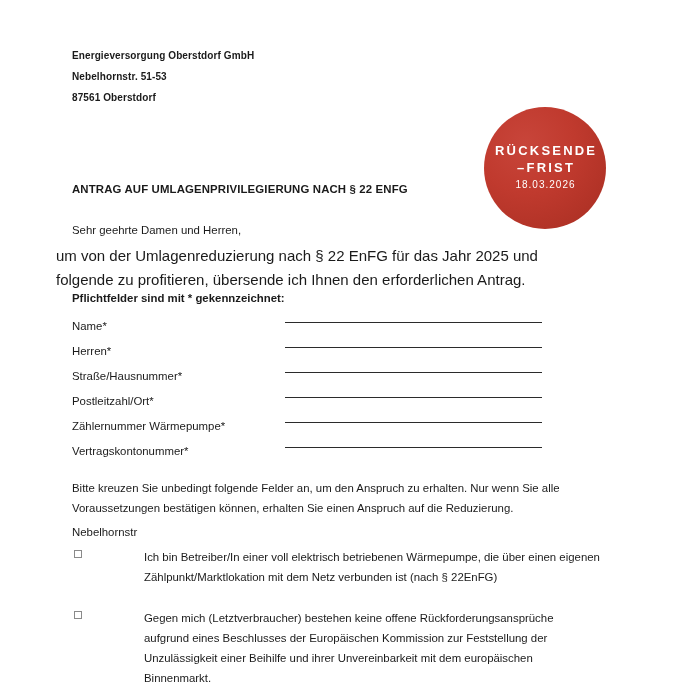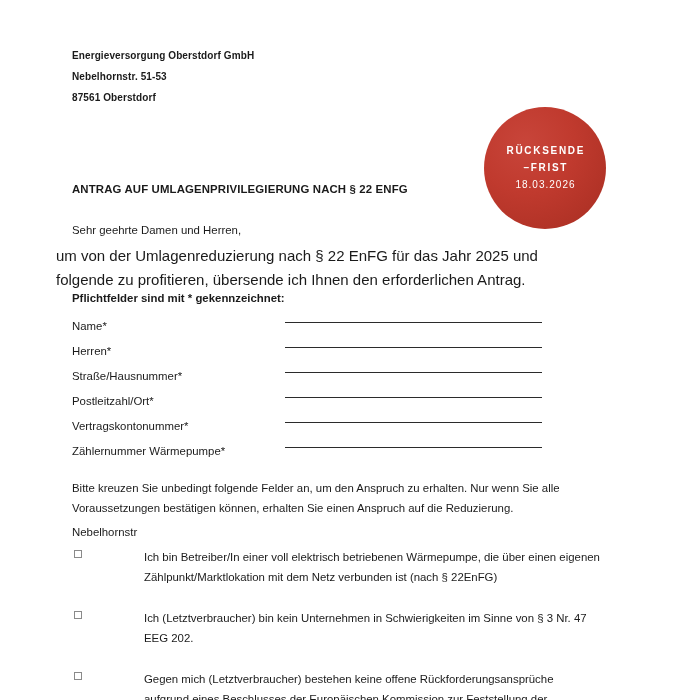--- a/index.html
+++ b/index.html
@@ -44,21 +44,21 @@
     height: 122px;
     border-radius: 50%;
     background: radial-gradient(circle at 34% 30%, #c8453a 0%, #c03a2e 42%, #b23327 74%, #a62e23 100%);
     display: flex;
     flex-direction: column;
     align-items: center;
     justify-content: center;
     color: #ffffff;
   }
   .stamp-line {
-    font-size: 10px;
+    font-size: 13px;
     font-weight: bold;
     letter-spacing: 0.17em;
     line-height: 17px;
     text-align: center;
     white-space: nowrap;
     text-indent: 0.17em;
   }
   .stamp-date {
     font-size: 10px;
     font-weight: normal;
@@ -211,41 +211,37 @@
     </div>
     <div class="field-row">
       <span class="field-label">Straße/Hausnummer*</span>
       <span class="field-line"></span>
     </div>
     <div class="field-row">
       <span class="field-label">Postleitzahl/Ort*</span>
       <span class="field-line"></span>
     </div>
     <div class="field-row">
+      <span class="field-label">Zählernummer Wärmepumpe*</span>
+      <span class="field-line"></span>
+    </div>
+    <div class="field-row">
       <span class="field-label">Vertragskontonummer*</span>
-      <span class="field-line"></span>
-    </div>
-    <div class="field-row">
-      <span class="field-label">Zählernummer Wärmepumpe*</span>
       <span class="field-line"></span>
     </div>
   </div>
 
   <div class="instruction">Bitte kreuzen Sie unbedingt folgende Felder an, um den Anspruch zu erhalten. Nur wenn Sie alle Voraussetzungen bestätigen können, erhalten Sie einen Anspruch auf die Reduzierung.</div>
 
   <div class="pflicht-heading">Nebelhornstr</div>
 
   <div class="checklist">
     <div class="check-item">
       <span class="checkbox"></span>
       <span class="check-text">Ich bin Betreiber/In einer voll elektrisch betriebenen Wärmepumpe, die über einen eigenen Zählpunkt/Marktlokation mit dem Netz verbunden ist (nach § 22EnFG)</span>
     </div>
     <div class="check-item">
       <span class="checkbox"></span>
-      <span class="check-text">Ich (Letztverbraucher) bin kein Unternehmen in Schwierigkeiten im Sinne von § 3 Nr. 47 EEG 202.</span>
-    </div>
-    <div class="check-item">
-      <span class="checkbox"></span>
       <span class="check-text">Gegen mich (Letztverbraucher) bestehen keine offene Rückforderungsansprüche aufgrund eines Beschlusses der Europäischen Kommission zur Feststellung der Unzulässigkeit einer Beihilfe und ihrer Unvereinbarkeit mit dem europäischen Binnenmarkt.</span>
     </div>
   </div>
 
 </div>
 
 </body></html>

